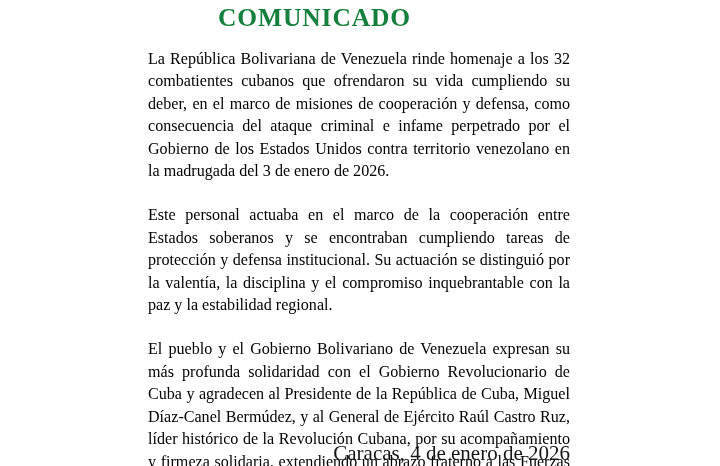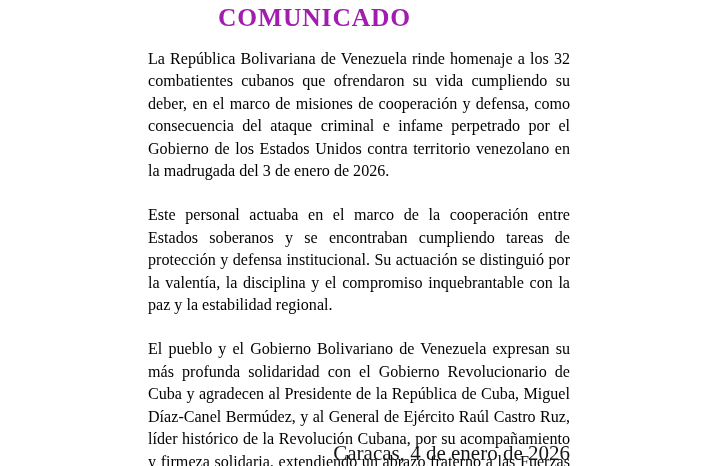--- a/index.html
+++ b/index.html
@@ -29,21 +29,21 @@
   .doc-title {
     position: absolute;
     top: 3px;
     left: 0;
     width: 629px;
     text-align: center;
     font-size: 25.5px;
     font-weight: bold;
     letter-spacing: 0.9px;
     line-height: 30px;
-    color: #a21caf;
+    color: #15803d;
     font-family: "Liberation Serif", "DejaVu Serif", serif;
   }
 
   .body-block {
     position: absolute;
     top: 48px;
     left: 148px;
     width: 422px;
   }
 

